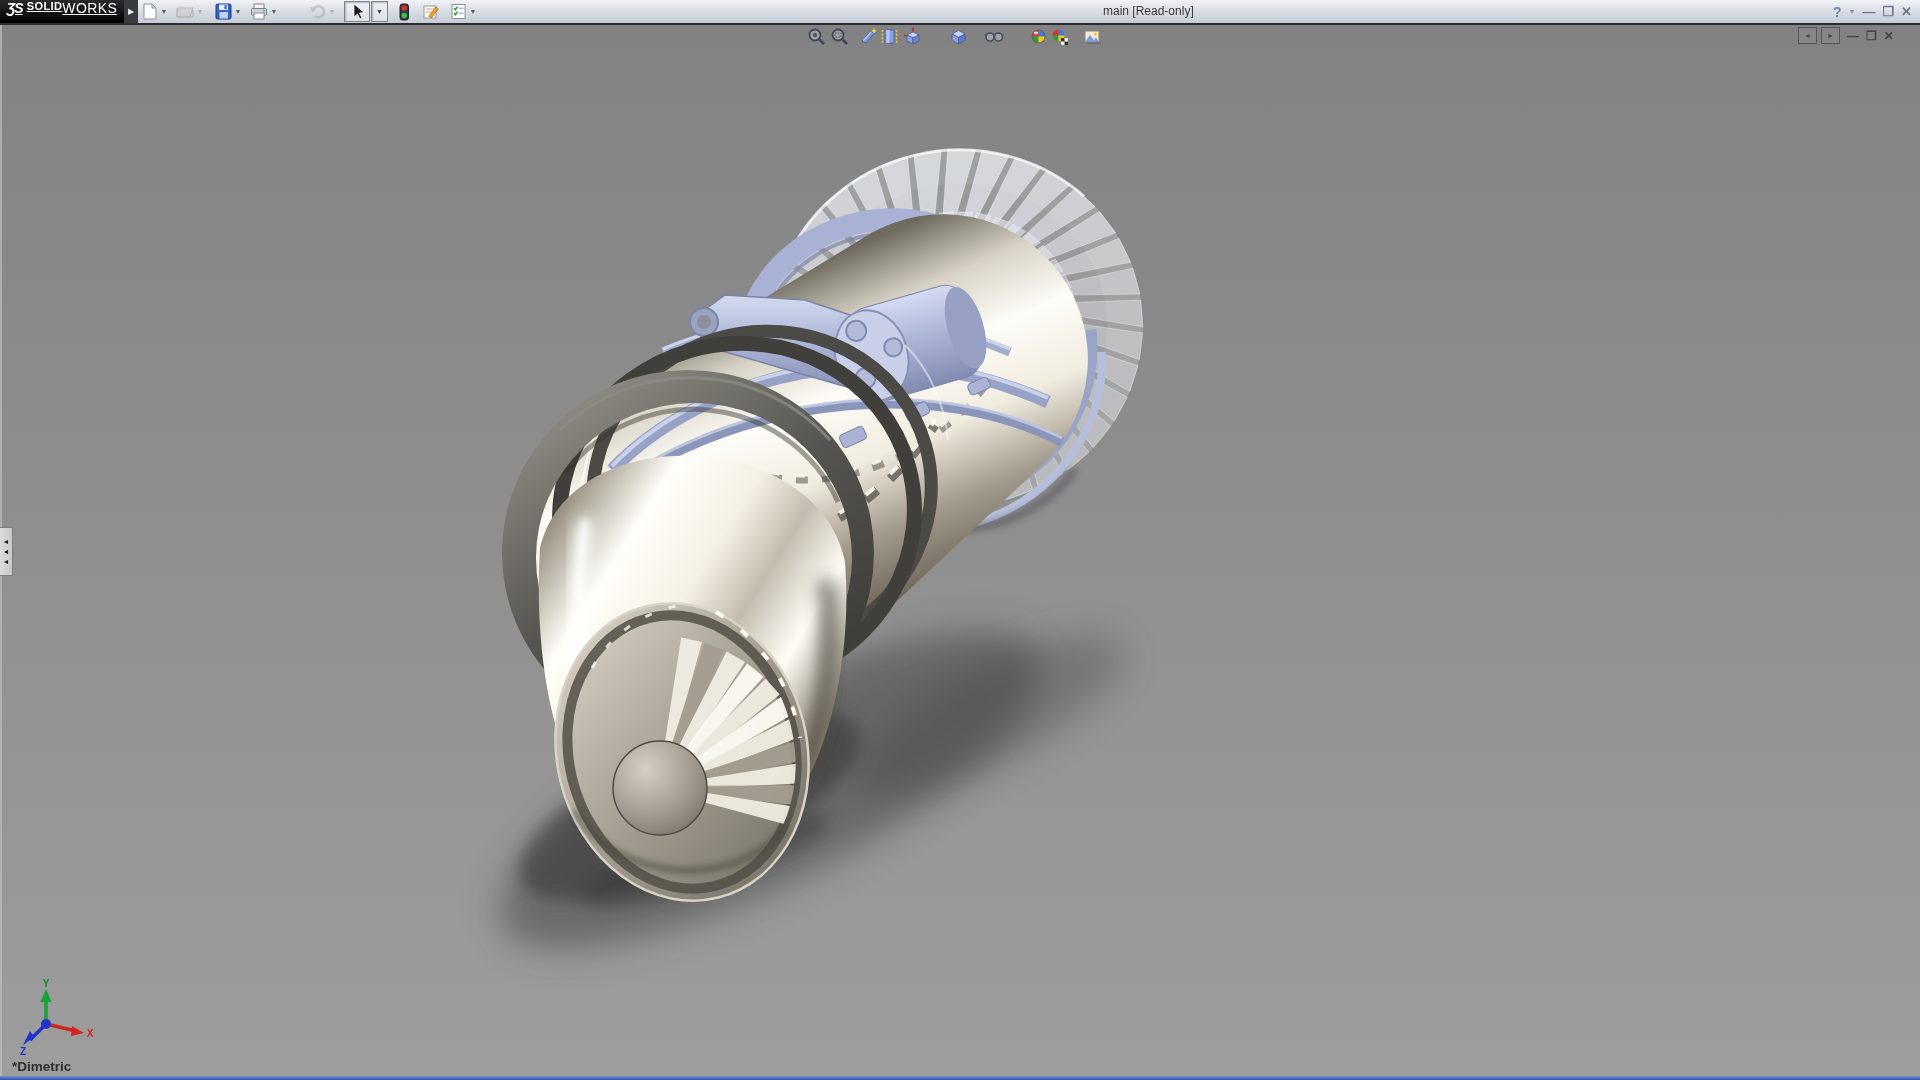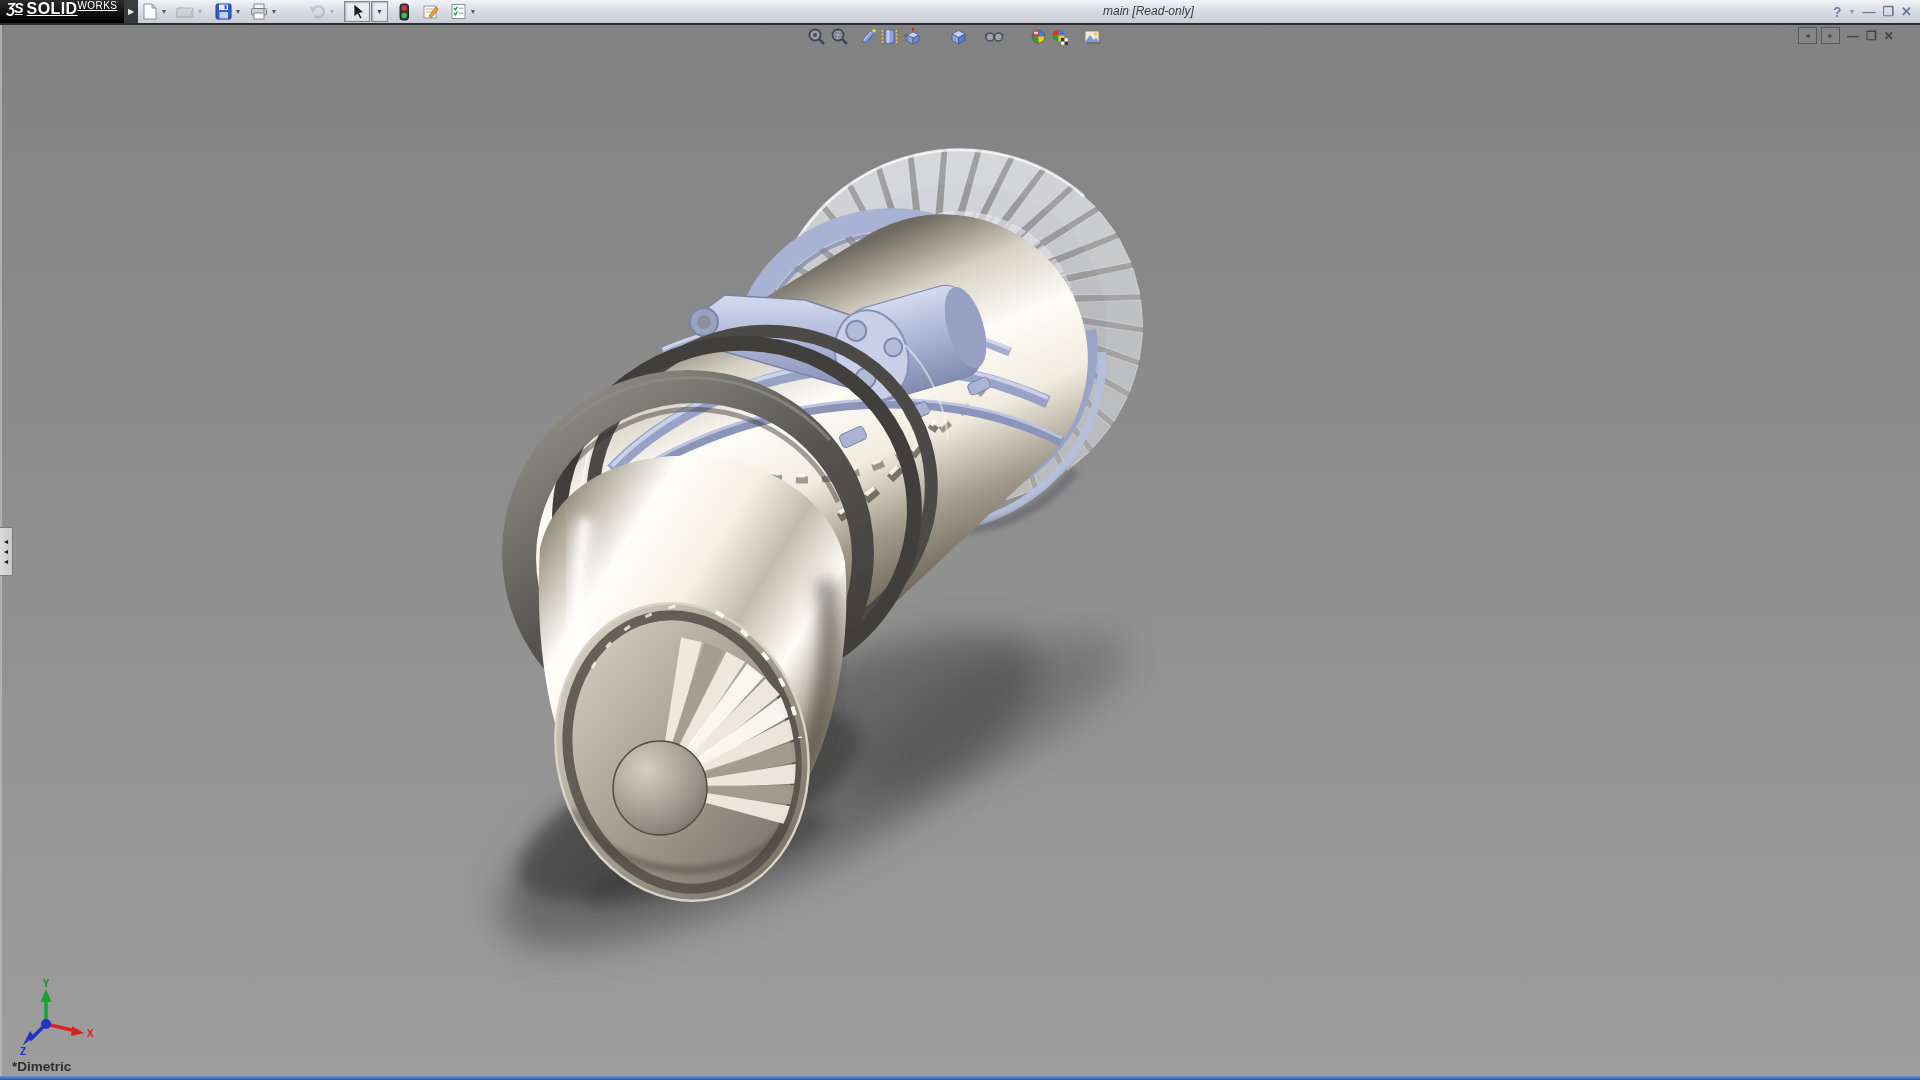--- a/index.html
+++ b/index.html
@@ -6,37 +6,37 @@
     font-family:"Liberation Sans",sans-serif;background:#8a8a8a;}
   #app{position:relative;width:1920px;height:1080px;}
 
   
   .titlebar{position:absolute;left:0;top:0;width:1920px;height:23px;z-index:20;
     background:linear-gradient(#f1f3f7,#d6dae2 55%,#c7ccd6);
     border-bottom:2px solid #2c2d30;display:flex;align-items:center;}
   .logo{width:124px;height:23px;background:linear-gradient(#2a2a2a,#000);
     display:flex;justify-content:center;color:#fff;flex:0 0 auto;text-decoration:underline;}
   .logo .mark{font-style:italic;font-weight:700;font-size:14px;margin-right:4px;letter-spacing:-1px;}
-  .logo .bold{font-weight:700;font-size:16px;letter-spacing:.4px;}
-  .logo .light{font-weight:300;font-size:10px;letter-spacing:.4px;}
+  .logo .bold{font-weight:700;font-size:11px;letter-spacing:.4px;}
+  .logo .light{font-weight:300;font-size:14px;letter-spacing:.4px;}
   .menu-expand{width:14px;height:23px;background:#3a3b3e;color:#e8e8e8;font-size:8px;
     display:flex;align-items:center;justify-content:center;flex:0 0 auto;cursor:default;}
   .tb-tools{display:flex;align-items:center;height:23px;margin-left:2px;}
   .tb-btn{width:18px;height:18px;display:flex;align-items:center;justify-content:center;flex:0 0 auto;}
   .tb-dd{width:12px;height:18px;display:flex;align-items:center;justify-content:center;
     font-size:7px;color:#55606e;flex:0 0 auto;}
   .disabled{opacity:.45;filter:grayscale(.8);}
   .dd-disabled{color:#aab0b8;}
   .sunken{background:linear-gradient(#eef1f5,#dde1e8);border:1px solid #7e858f;
     box-shadow:inset 1px 1px 2px rgba(0,0,0,.25);}
   .selbox{width:24px;height:19px;display:flex;align-items:center;justify-content:center;}
   .selddbox{width:15px;height:19px;display:flex;align-items:center;justify-content:center;
     font-size:7px;color:#3e4650;margin-left:1px;}
   .win-title{position:absolute;left:1103px;top:0;height:23px;line-height:23px;
-    font-size:12px;color:#3c3c3c;font-style:italic;}
+    font-size:12px;color:#3c3c3c;}
   .tb-right{position:absolute;right:8px;top:0;height:23px;display:flex;align-items:center;gap:7px;}
   .help-q{color:#76839c;font-weight:700;font-size:14px;}
   .help-dd{font-size:7px;color:#8a93a8;}
   .wc{color:#6e7890;font-weight:700;font-size:13px;line-height:23px;}
 
   
   .viewport{position:absolute;left:0;top:25px;width:1920px;height:1051px;
     background:linear-gradient(#828282,#9d9d9d);}
   .left-edge{position:absolute;left:0;top:25px;width:2px;height:1051px;background:#bdbdbd;opacity:.7;}
   #engine-svg{position:absolute;left:0;top:0;z-index:5;}

